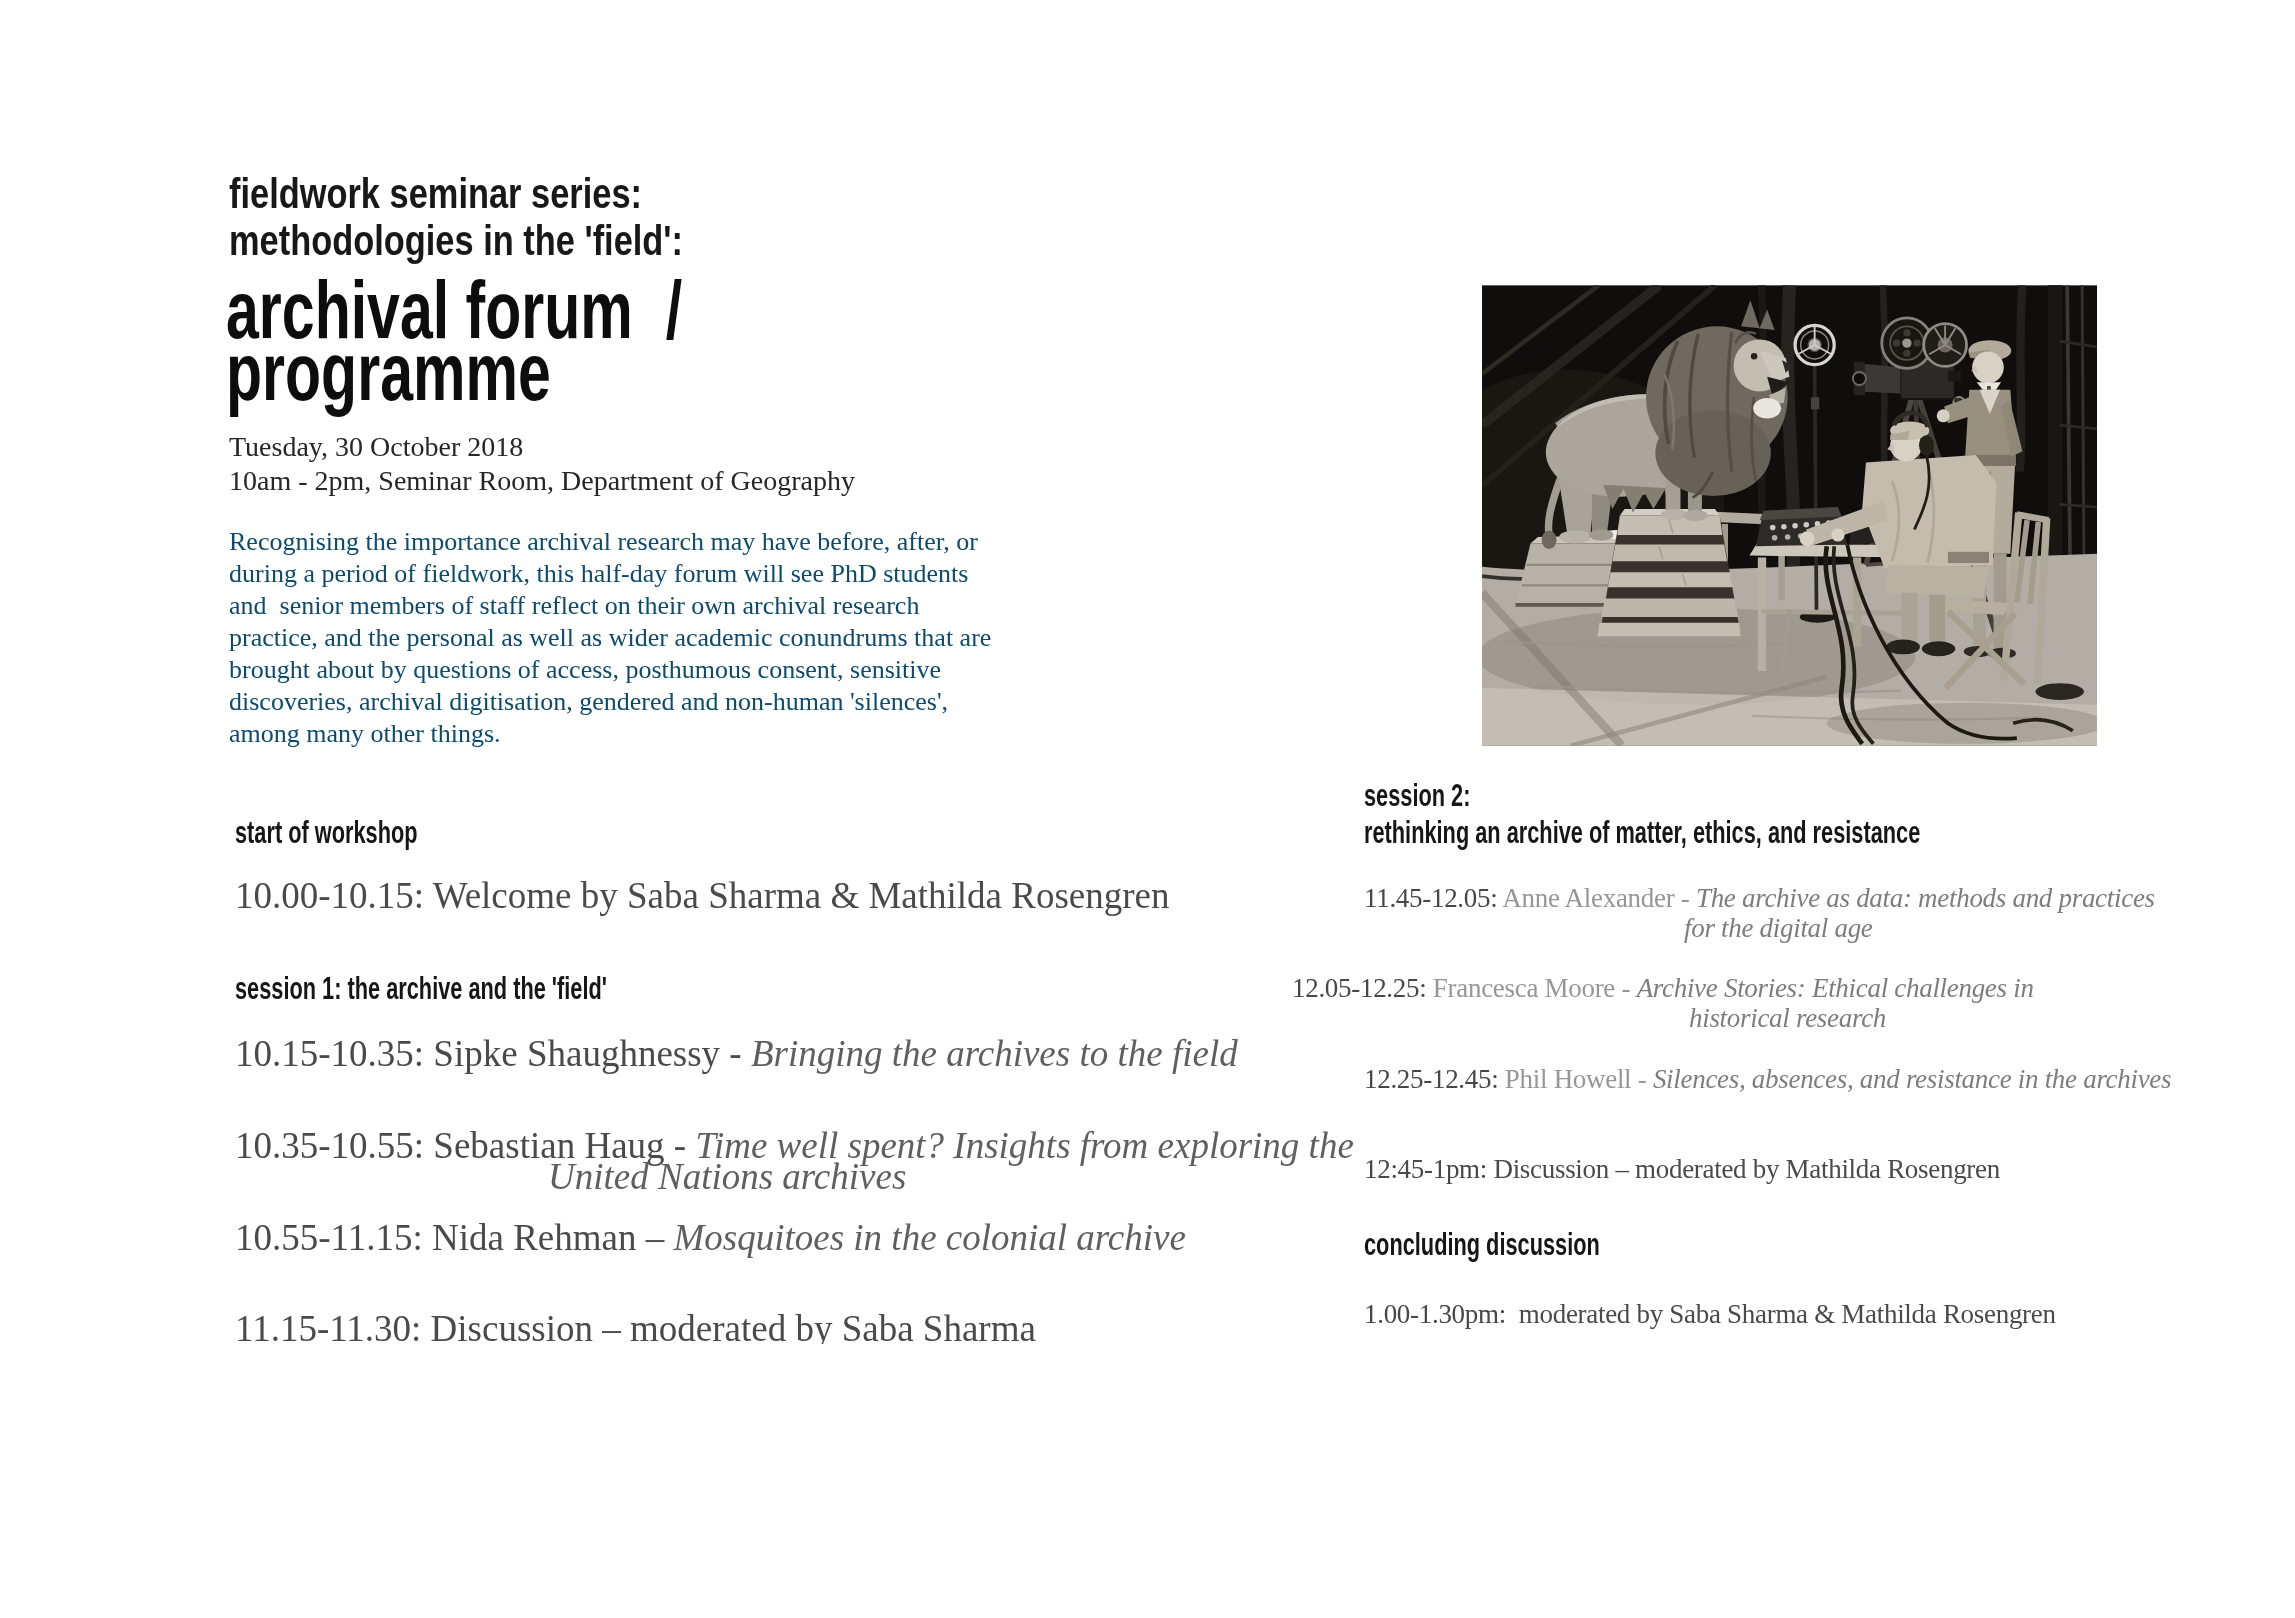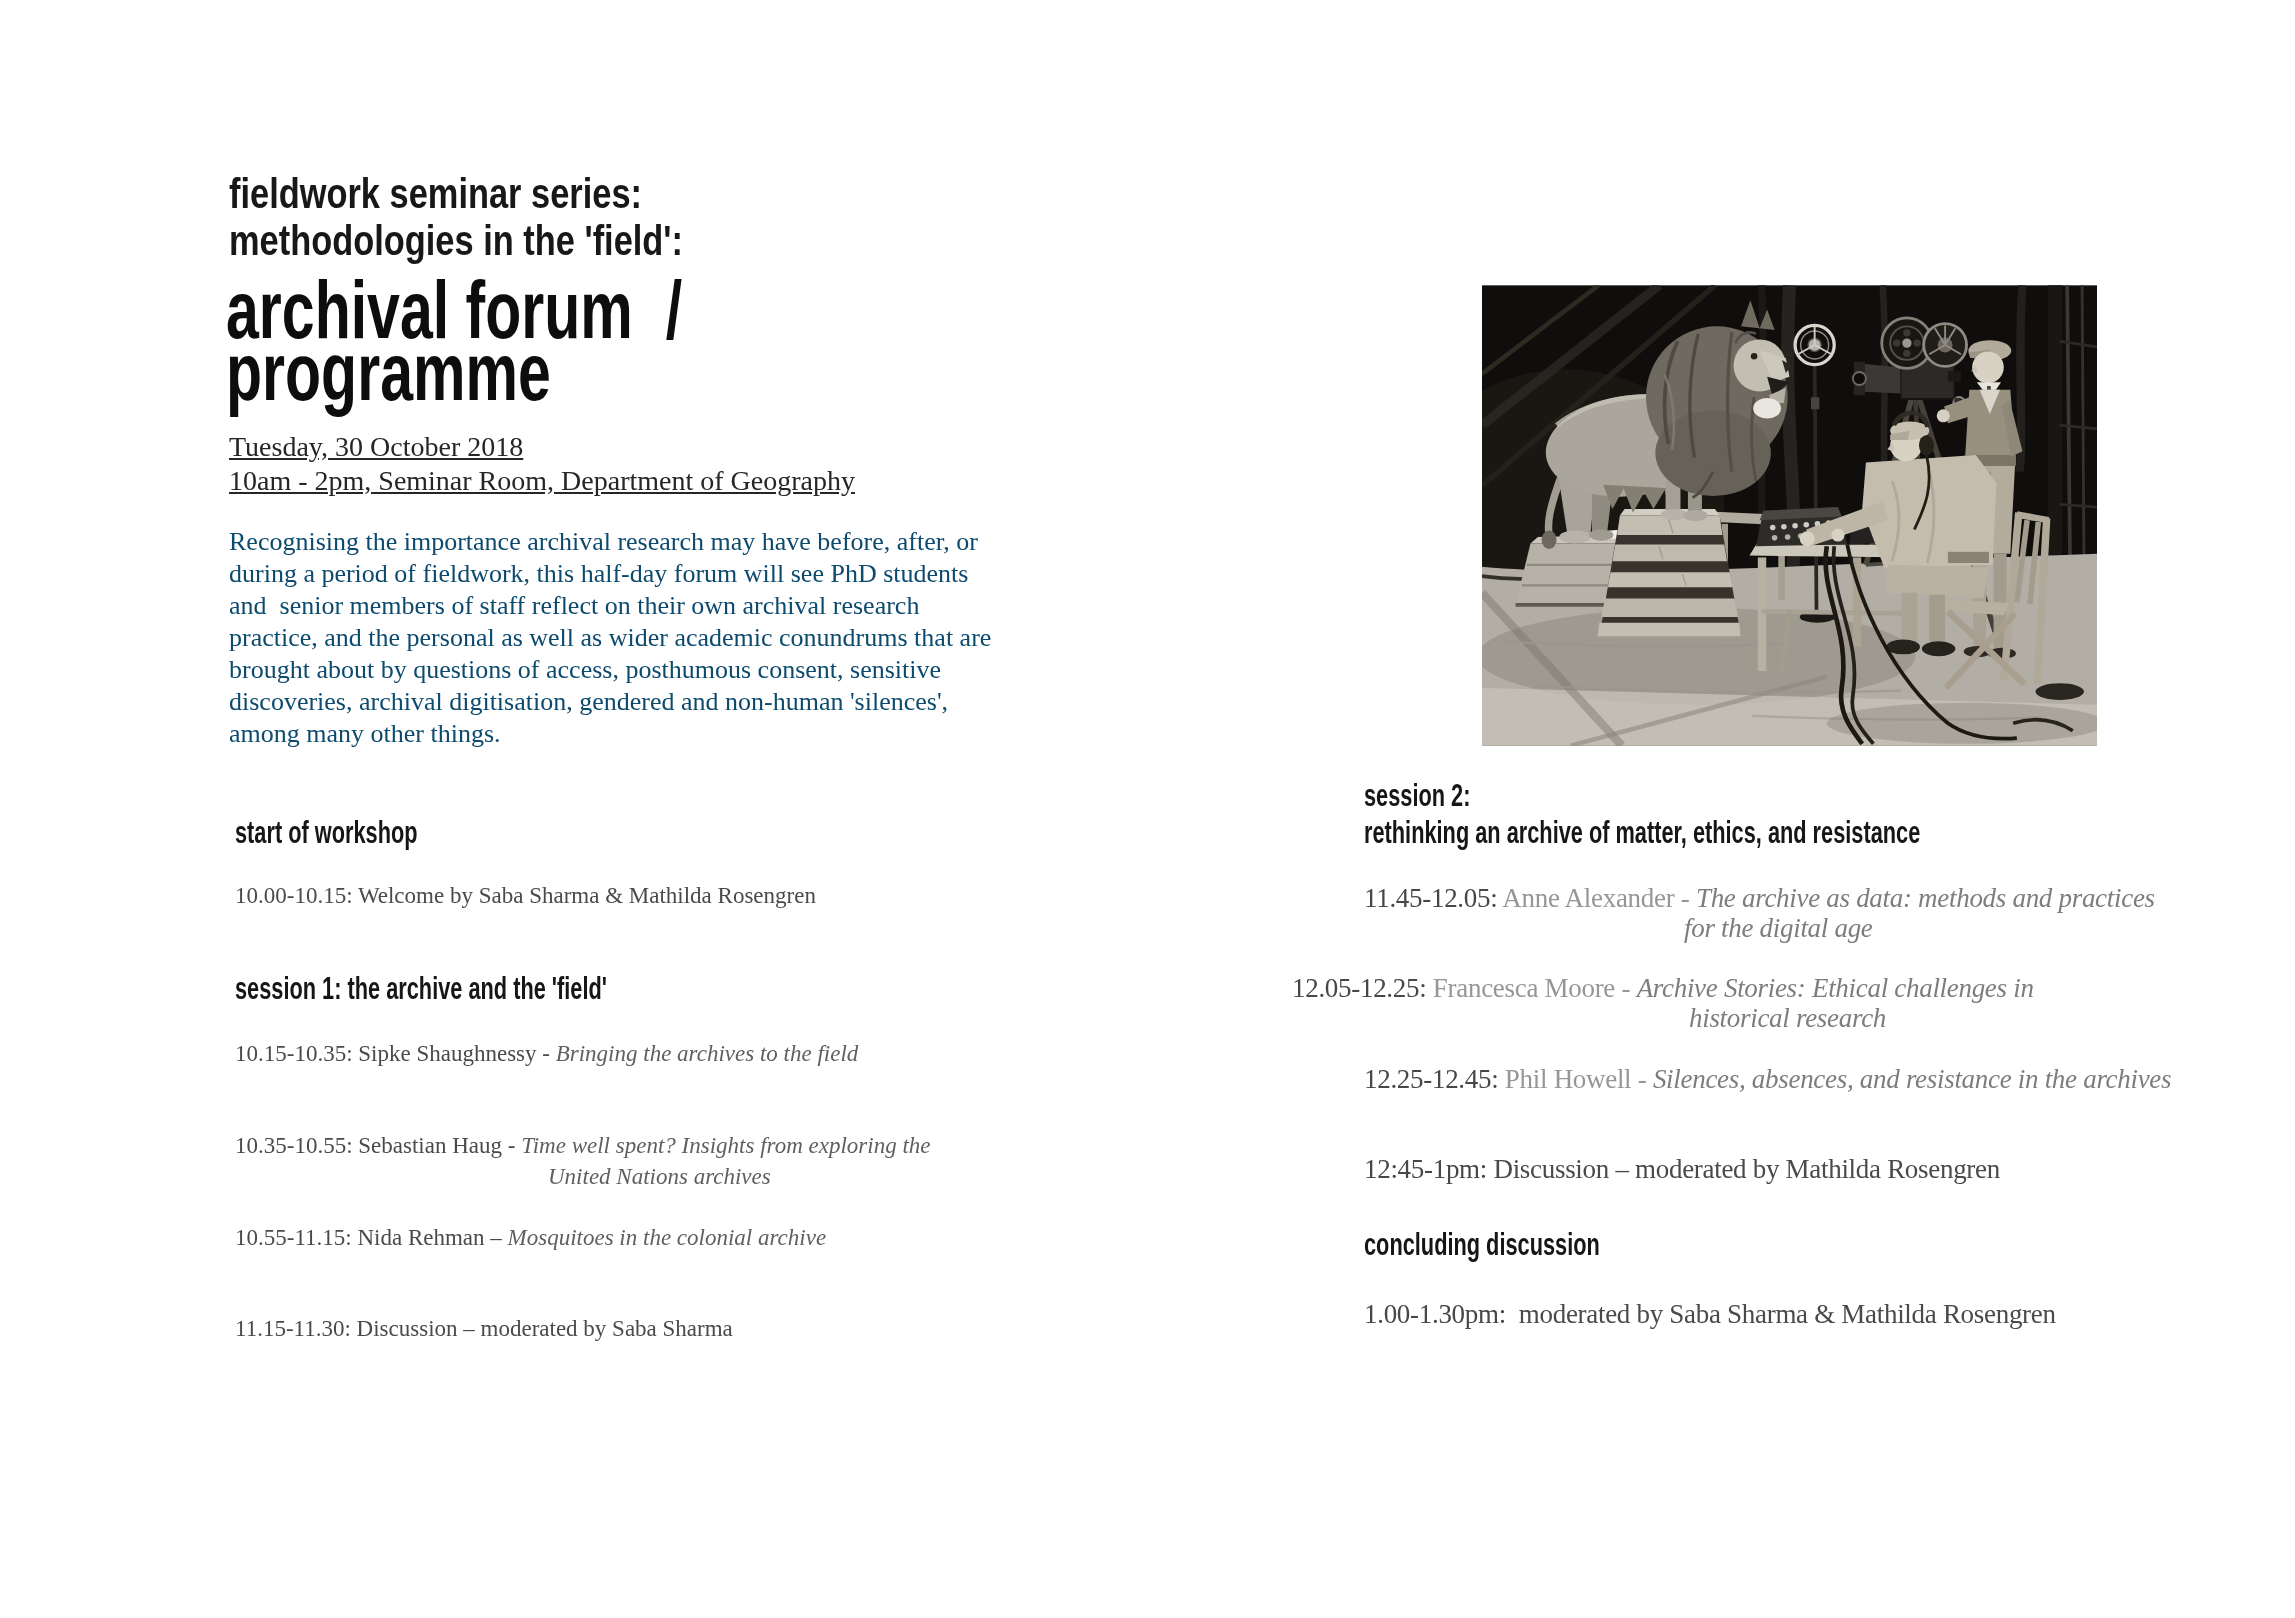--- a/index.html
+++ b/index.html
@@ -4,23 +4,23 @@
 <style>
   html,body{margin:0;padding:0;background:#ffffff;}
   .page{position:relative;width:2295px;height:1344px;background:#ffffff;overflow:hidden;
         font-family:"Liberation Serif",serif;}
   .abs{position:absolute;}
   .cond{font-family:"Liberation Sans",sans-serif;font-weight:700;transform-origin:0 0;white-space:pre;}
   .series{font-size:43px;line-height:47px;transform:scaleX(.80);color:#181818;}
   .bigtitle{font-size:82px;line-height:62px;transform:scaleX(.72);color:#0d0d0d;}
   .h3{font-size:32px;line-height:37px;transform:scaleX(.68);color:#161616;}
   .minih{font-size:32px;line-height:37px;transform:scaleX(.75);color:#161616;}
-  .dateline{font-size:28px;line-height:34px;color:#262626;white-space:pre;text-decoration:underline;}
+  .dateline{font-size:28px;line-height:34px;color:#262626;white-space:pre;}
   .para{font-size:26px;line-height:32px;color:#0c4a6e;white-space:pre;}
-  .entry{font-size:23px;line-height:35px;color:#4a4a4a;white-space:pre;}
+  .entry{font-size:37px;line-height:35px;color:#4a4a4a;white-space:pre;}
   .rentry{font-size:27px;line-height:34px;letter-spacing:-0.3px;color:#4a4a4a;white-space:pre;}
   .rentry .t{color:#474747;}
   .sp-muted{color:#969696;text-align:center;}
   .ti{font-style:italic;margin-top:20px;}
   .entry .ti{color:#5f5f5f;}
   .rentry .ti{color:#7d7d7d;}
   .bracket{font-size:27px;line-height:37px;color:#6e6e6e;white-space:pre;}
   .photo{left:1482px;top:285px;width:615px;height:461px;}
   .photo svg{display:block;}
 </style>

